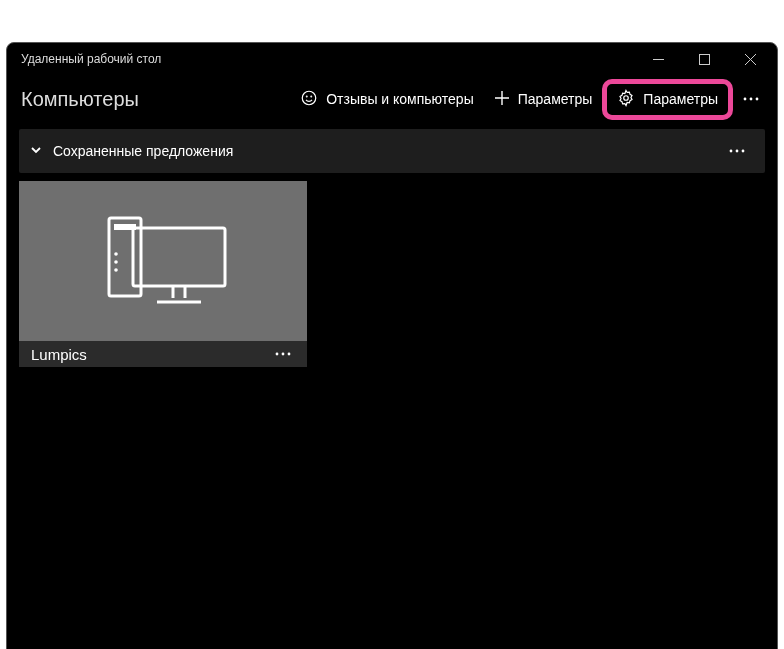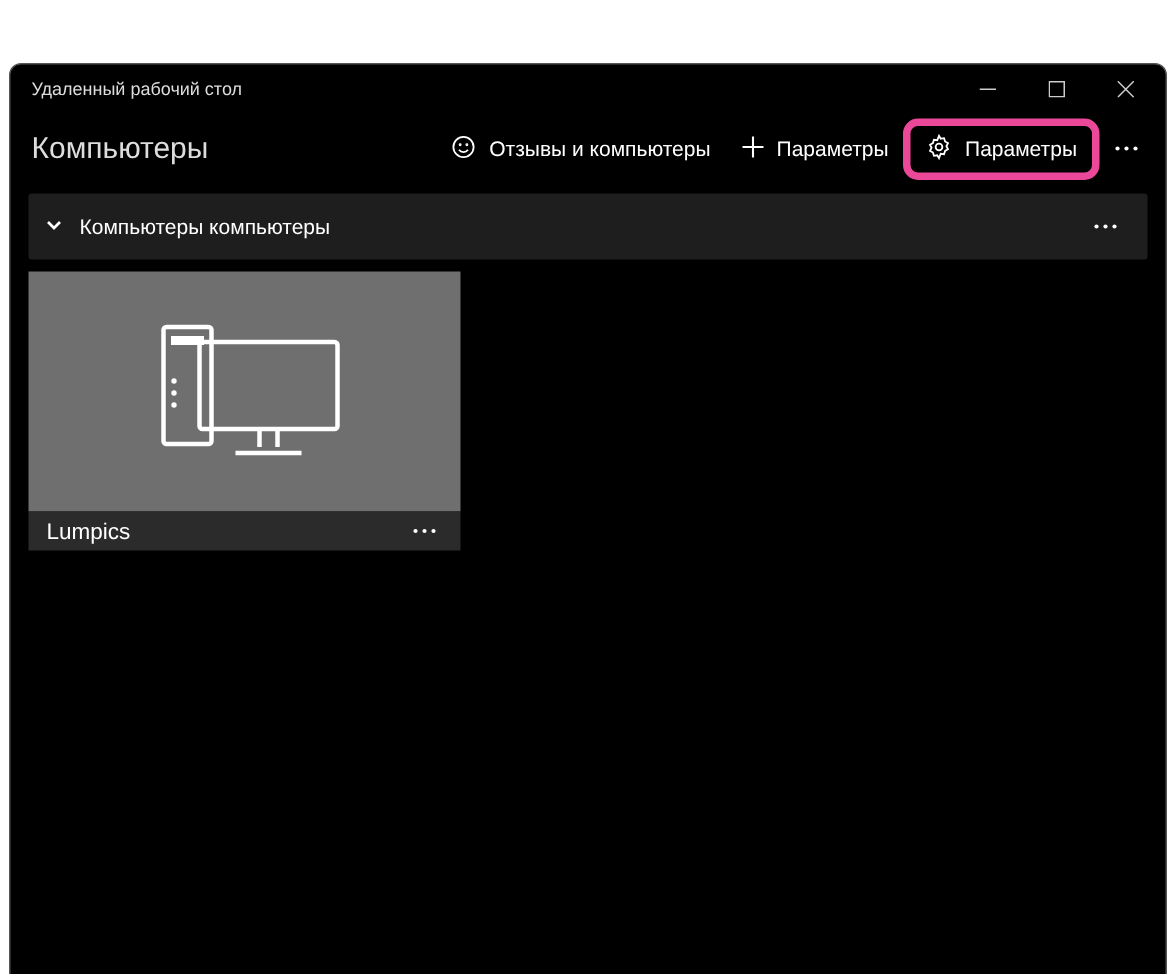--- a/index.html
+++ b/index.html
@@ -185,21 +185,21 @@
   </div>
 
   <div class="content">
 
     <div class="group-header">
       <span>
         <svg width="14" height="14" viewBox="0 0 14 14" fill="none" stroke="#fff" stroke-width="1.8">
           <path d="M3 5 L7 9 L11 5"></path>
         </svg>
       </span>
-      <span class="label">Компьютеры компьютеры</span>
+      <span class="label">Сохраненные предложения</span>
       <div class="ellipsis-btn">
         <svg width="16" height="4" viewBox="0 0 16 4" fill="#fff">
           <circle cx="2" cy="2" r="1.4"></circle>
             <circle cx="8" cy="2" r="1.4"></circle>
             <circle cx="14" cy="2" r="1.4"></circle>
         </svg>
       </div>
     </div>
 
     <div class="grid">

